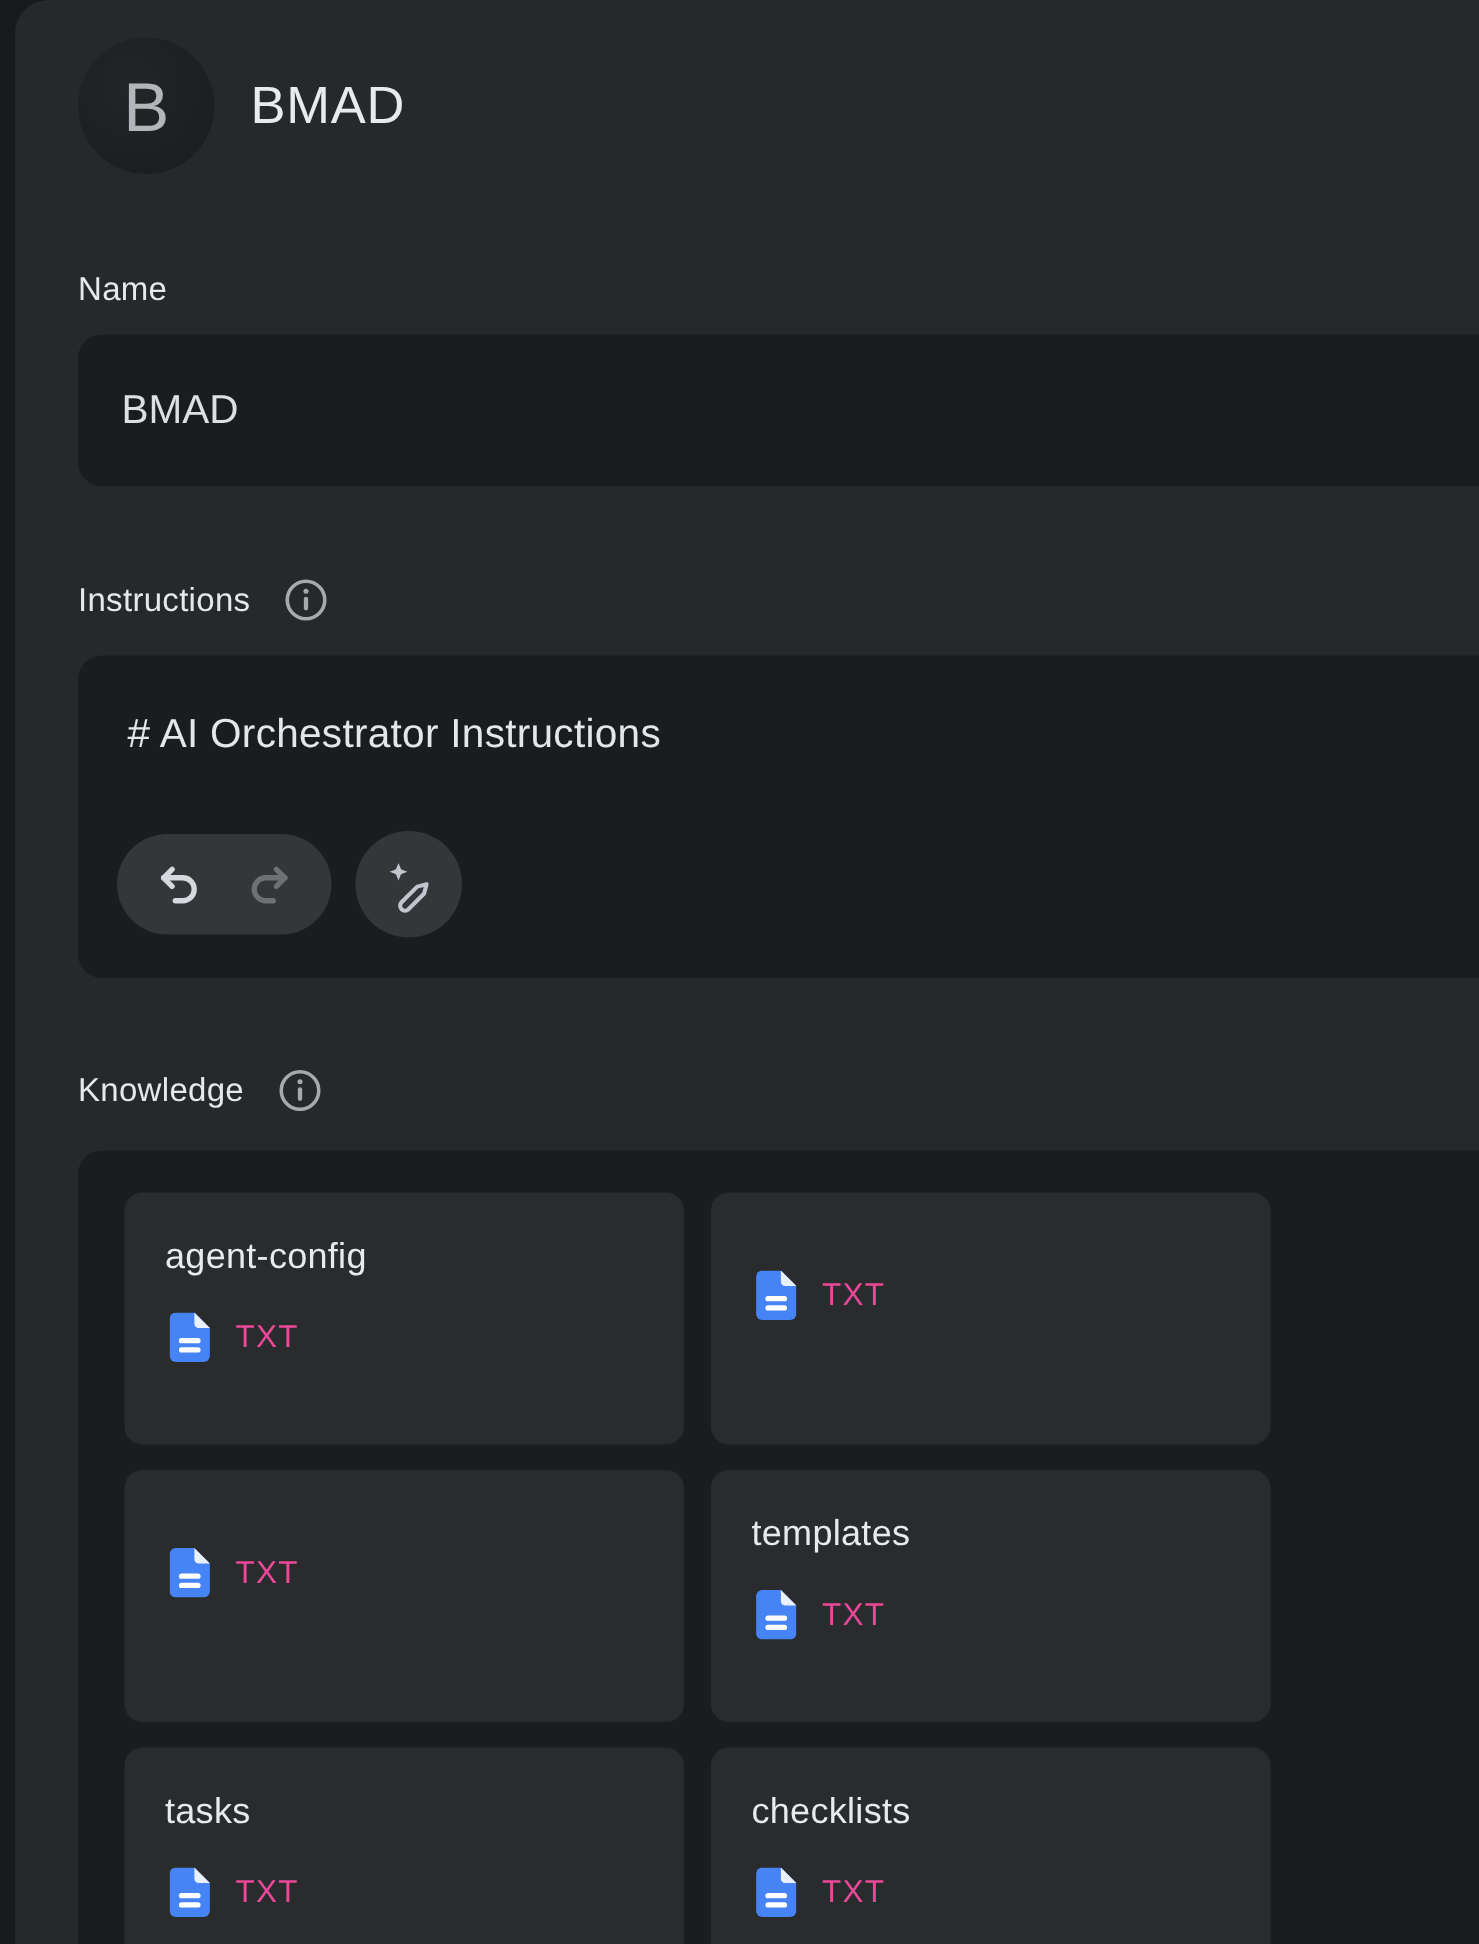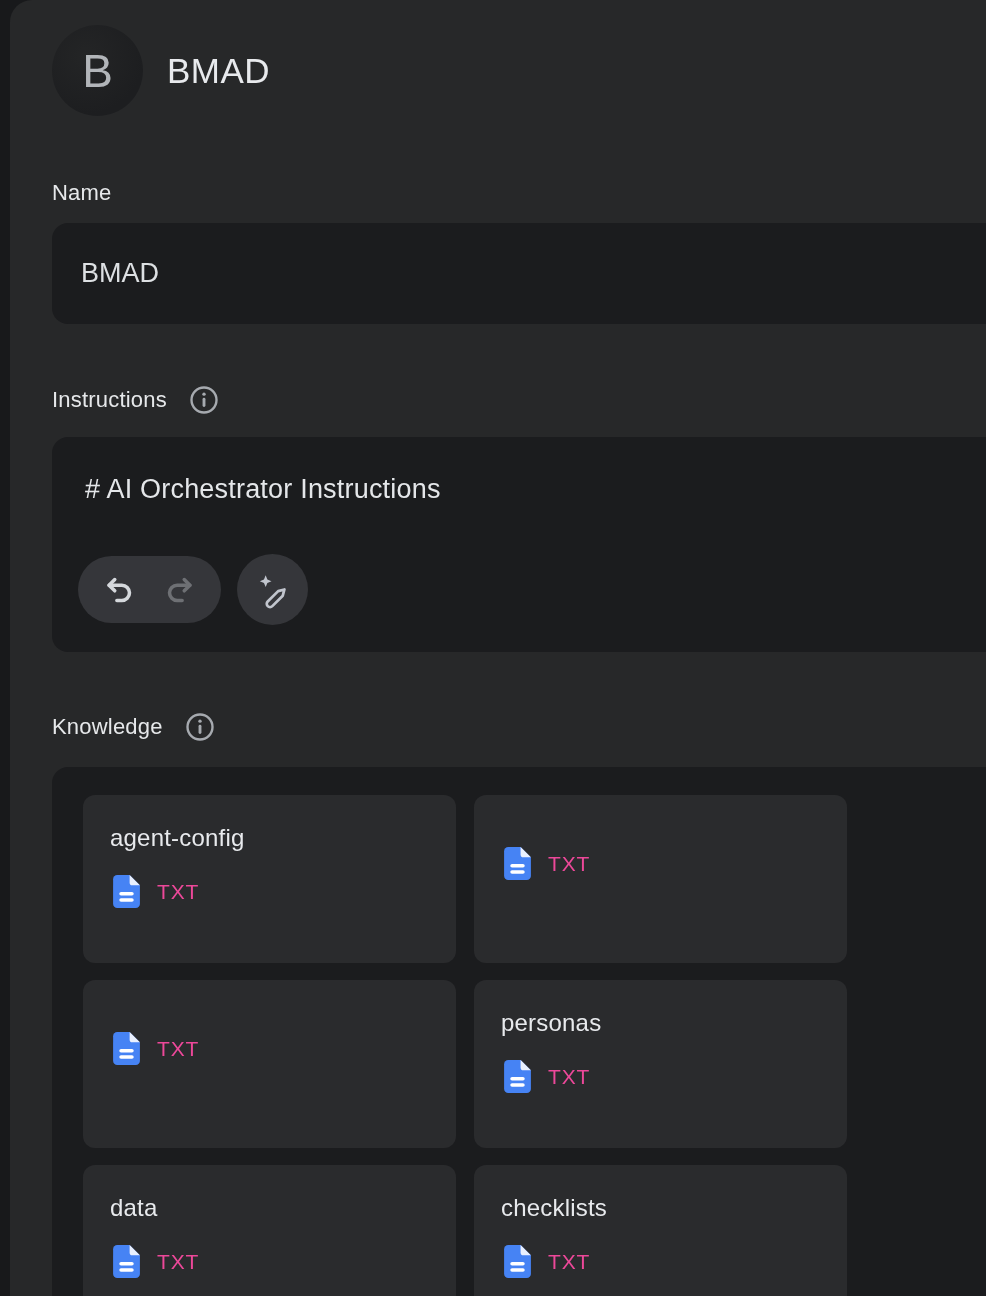--- a/index.html
+++ b/index.html
@@ -282,34 +282,34 @@
               <path d="M4 0 h12 l10 10 v18 a4 4 0 0 1 -4 4 H4 a4 4 0 0 1 -4 -4 V4 a4 4 0 0 1 4 -4 z" fill="#4683f4"></path>
               <path d="M16 0 l10 10 h-7.2 a2.8 2.8 0 0 1 -2.8 -2.8 z" fill="#e9f0fe"></path>
               <rect x="6" y="16.5" width="14" height="3.4" rx="1.7" fill="#ffffff"></rect>
               <rect x="6" y="22.5" width="14" height="3.4" rx="1.7" fill="#ffffff"></rect>
             </svg>
             <span class="file-type">TXT</span>
           </div>
         </div>
 
         <div class="file-card">
-          <div class="file-card-title">personas</div>
-          <div class="file-row">
-            <svg width="27" height="33" viewBox="0 0 26 32">
-              <path d="M4 0 h12 l10 10 v18 a4 4 0 0 1 -4 4 H4 a4 4 0 0 1 -4 -4 V4 a4 4 0 0 1 4 -4 z" fill="#4683f4"></path>
-              <path d="M16 0 l10 10 h-7.2 a2.8 2.8 0 0 1 -2.8 -2.8 z" fill="#e9f0fe"></path>
-              <rect x="6" y="16.5" width="14" height="3.4" rx="1.7" fill="#ffffff"></rect>
-              <rect x="6" y="22.5" width="14" height="3.4" rx="1.7" fill="#ffffff"></rect>
-            </svg>
-            <span class="file-type">TXT</span>
-          </div>
-        </div>
-
-        <div class="file-card">
-          <div class="file-card-title">data</div>
+          <div class="file-card-title">templates</div>
+          <div class="file-row">
+            <svg width="27" height="33" viewBox="0 0 26 32">
+              <path d="M4 0 h12 l10 10 v18 a4 4 0 0 1 -4 4 H4 a4 4 0 0 1 -4 -4 V4 a4 4 0 0 1 4 -4 z" fill="#4683f4"></path>
+              <path d="M16 0 l10 10 h-7.2 a2.8 2.8 0 0 1 -2.8 -2.8 z" fill="#e9f0fe"></path>
+              <rect x="6" y="16.5" width="14" height="3.4" rx="1.7" fill="#ffffff"></rect>
+              <rect x="6" y="22.5" width="14" height="3.4" rx="1.7" fill="#ffffff"></rect>
+            </svg>
+            <span class="file-type">TXT</span>
+          </div>
+        </div>
+
+        <div class="file-card">
+          <div class="file-card-title">tasks</div>
           <div class="file-row">
             <svg width="27" height="33" viewBox="0 0 26 32">
               <path d="M4 0 h12 l10 10 v18 a4 4 0 0 1 -4 4 H4 a4 4 0 0 1 -4 -4 V4 a4 4 0 0 1 4 -4 z" fill="#4683f4"></path>
               <path d="M16 0 l10 10 h-7.2 a2.8 2.8 0 0 1 -2.8 -2.8 z" fill="#e9f0fe"></path>
               <rect x="6" y="16.5" width="14" height="3.4" rx="1.7" fill="#ffffff"></rect>
               <rect x="6" y="22.5" width="14" height="3.4" rx="1.7" fill="#ffffff"></rect>
             </svg>
             <span class="file-type">TXT</span>
           </div>
         </div>

